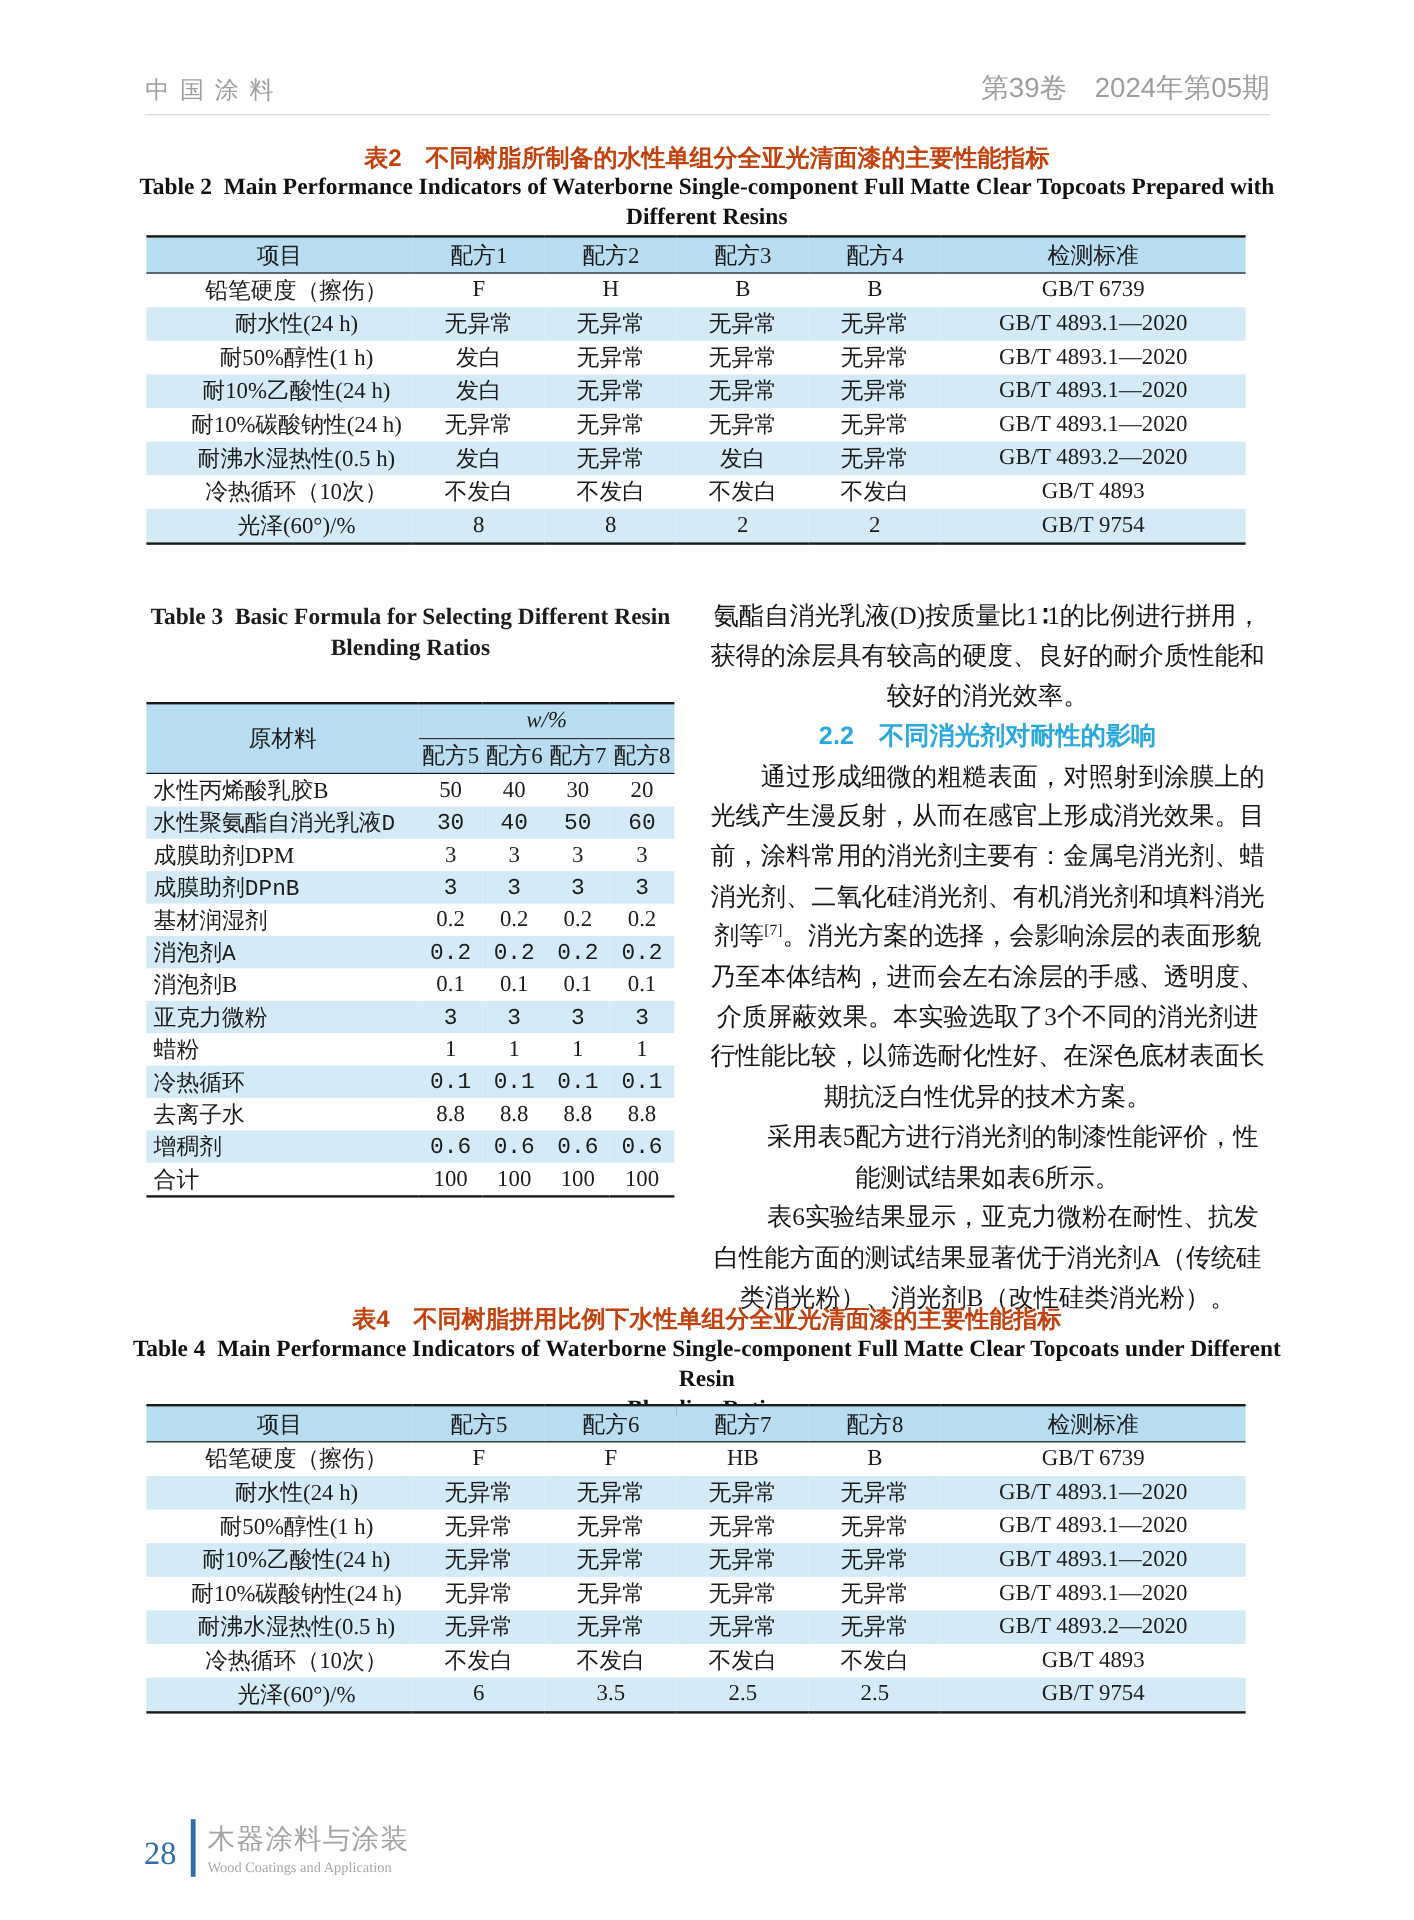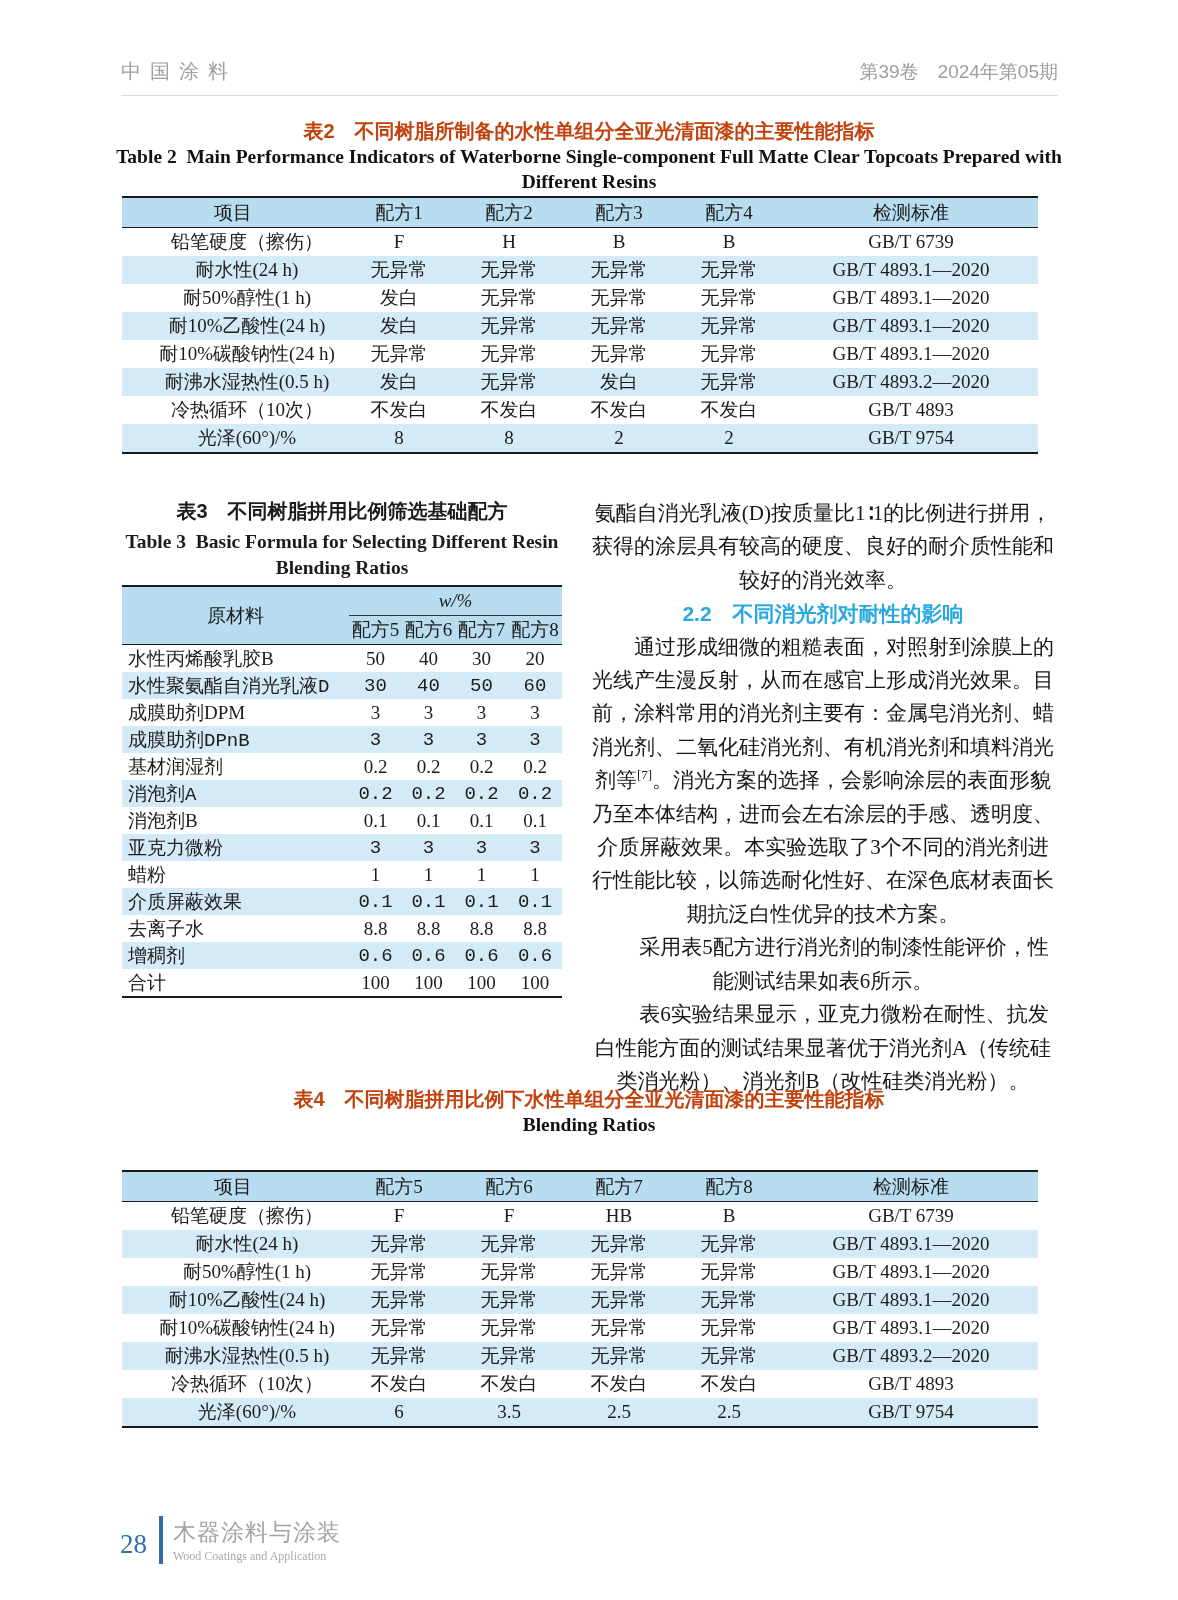--- a/index.html
+++ b/index.html
@@ -4,21 +4,21 @@
 <style>
   html,body{margin:0;padding:0;}
   body{
     width:1178px;height:1600px;position:relative;background:#ffffff;
     font-family:"Liberation Serif","DejaVu Serif",serif;color:#1c1c1c;
     overflow:hidden;
   }
   
   .page-header{position:absolute;top:58px;left:121px;width:937px;display:flex;justify-content:space-between;align-items:flex-end;text-align:right;}
   .journal-name{font-family:"Liberation Sans","DejaVu Sans",sans-serif;font-size:20px;color:#9e9e9e;letter-spacing:0.45em;}
-  .issue-info{font-family:"Liberation Sans","DejaVu Sans",sans-serif;font-size:19px;color:#9e9e9e;}
+  .issue-info{font-family:"Liberation Sans","DejaVu Sans",sans-serif;font-size:23px;color:#9e9e9e;}
   .header-rule{position:absolute;top:95px;left:121px;width:937px;height:0;border-top:1px solid #dadada;}
 
   
   .tbl-title-zh{position:absolute;left:109px;width:960px;text-align:center;
     font-family:"Liberation Sans","DejaVu Sans",sans-serif;font-weight:bold;font-size:20px;color:#c2410c;}
   .tbl-title-en{position:absolute;left:109px;width:960px;text-align:center;
     font-family:"Liberation Serif","DejaVu Serif",serif;font-weight:bold;font-size:19.5px;line-height:25px;color:#111;}
 
   
   table{border-collapse:collapse;table-layout:fixed;}
@@ -158,21 +158,20 @@
         <td>8</td>
         <td>8</td>
         <td>2</td>
         <td>2</td>
         <td>GB/T 9754</td>
       </tr>
     </tbody>
 </table>
 
 <div class="left-col-titles">
-  <div class="zh">表3　不同树脂拼用比例筛选基础配方</div>
   <div class="en">
     <div>Table 3&nbsp;&nbsp;Basic Formula for Selecting Different Resin</div>
     <div>Blending Ratios</div>
   </div>
 </div>
 
 <table class="t-formula">
   <colgroup>
       <col style="width:227px">
       <col style="width:53px">
@@ -250,21 +249,21 @@
         <td>3</td>
       </tr>
       <tr>
         <td class="label-col">蜡粉</td>
         <td>1</td>
         <td>1</td>
         <td>1</td>
         <td>1</td>
       </tr>
       <tr class="alt">
-        <td class="label-col">介质屏蔽效果</td>
+        <td class="label-col">冷热循环</td>
         <td>0.1</td>
         <td>0.1</td>
         <td>0.1</td>
         <td>0.1</td>
       </tr>
       <tr>
         <td class="label-col">去离子水</td>
         <td>8.8</td>
         <td>8.8</td>
         <td>8.8</td>
@@ -290,20 +289,21 @@
 <div class="right-col">
   <p>氨酯自消光乳液(D)按质量比1∶1的比例进行拼用，获得的涂层具有较高的硬度、良好的耐介质性能和较好的消光效率。</p>
   <p class="sec-heading">2.2　不同消光剂对耐性的影响</p>
   <p class="indent"><span>通过形成细微的粗糙表面，对照射到涂膜上的光线产生漫反射，从而在感官上形成消光效果。目前，涂料常用的消光剂主要有：金属皂消光剂、蜡消光剂、二氧化硅消光剂、有机消光剂和填料消光剂等</span><sup>[7]</sup><span>。消光方案的选择，会影响涂层的表面形貌乃至本体结构，进而会左右涂层的手感、透明度、介质屏蔽效果。本实验选取了3个不同的消光剂进行性能比较，以筛选耐化性好、在深色底材表面长期抗泛白性优异的技术方案。</span></p>
   <p class="indent">采用表5配方进行消光剂的制漆性能评价，性能测试结果如表6所示。</p>
   <p class="indent">表6实验结果显示，亚克力微粉在耐性、抗发白性能方面的测试结果显著优于消光剂A（传统硅类消光粉）、消光剂B（改性硅类消光粉）。</p>
 </div>
 
 <div class="tbl-title-zh" style="top:1086px;">表4　不同树脂拼用比例下水性单组分全亚光清面漆的主要性能指标</div>
 <div class="tbl-title-en" style="top:1112px;">
+  <div>Table 4&nbsp;&nbsp;Main Performance Indicators of Waterborne Single-component Full Matte Clear Topcoats under Different Resin</div>
   <div>Blending Ratios</div>
 </div>
 
 <table class="t-std" style="top:1170px;">
   <colgroup>
       <col style="width:222px">
       <col style="width:110px">
       <col style="width:110px">
       <col style="width:110px">
       <col style="width:110px">

